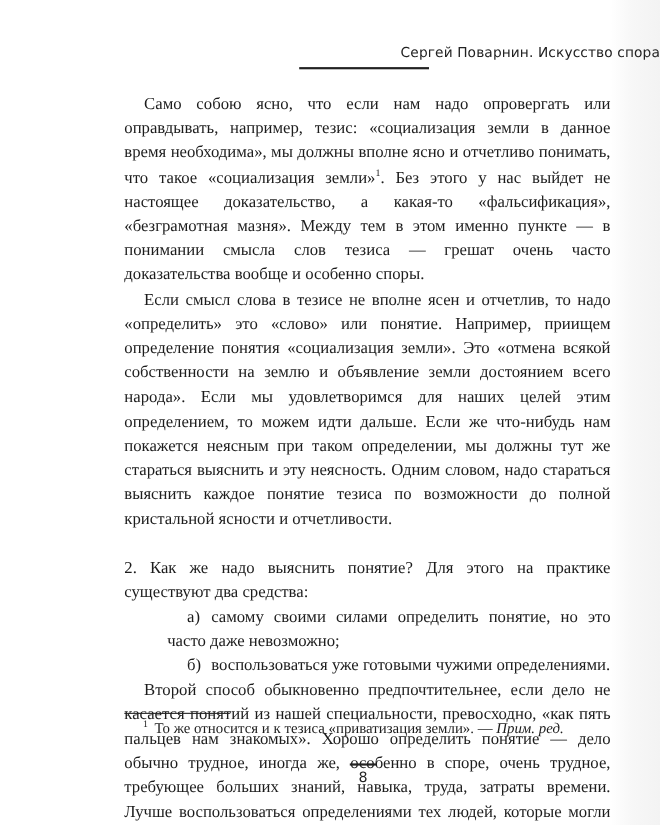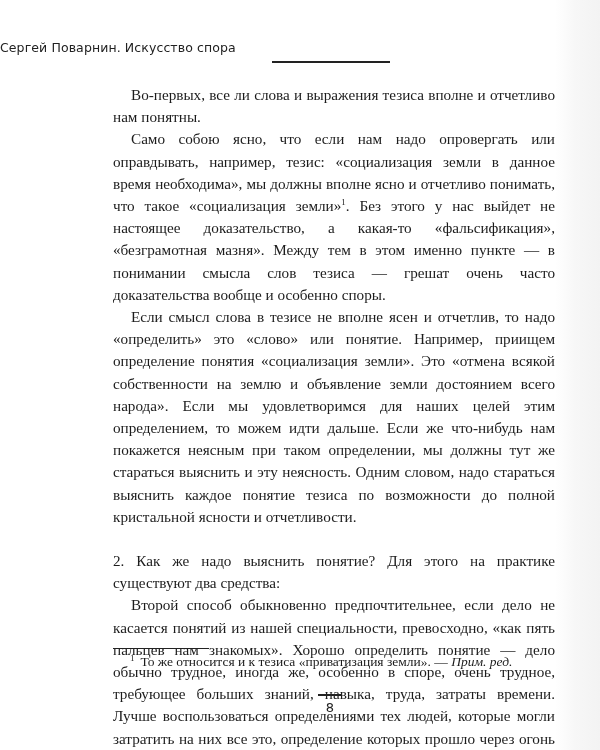--- a/index.html
+++ b/index.html
@@ -7,21 +7,21 @@
     width: 600px; height: 750px; overflow: hidden;
     background: #ffffff;
     position: relative;
   }
   .page {
     position: absolute; left: 0; top: 0; width: 600px; height: 750px;
     background: linear-gradient(to right, #ffffff 0, #ffffff 555px, #f7f7f7 575px, #f3f3f3 600px);
   }
   .running-head {
     position: absolute; left: 0; width: 600px; top: 40px;
-    text-align: left;
+    text-align: right;
     font-family: "DejaVu Sans", sans-serif;
     font-size: 12.5px; color: #222;
     letter-spacing: 0.1px;
   }
   .head-rule {
     position: absolute; top: 61px; left: 272px; width: 118px; height: 1.5px; background: #222;
   }
   .body-text {
     position: absolute; left: 113px; top: 84px; width: 442px;
     font-family: "Liberation Serif", "DejaVu Serif", serif;
@@ -57,25 +57,26 @@
 </style>
 </head>
 <body>
 
 <div class="page">
 
   <div class="running-head">Сергей Поварнин. Искусство спора</div>
   <div class="head-rule"></div>
 
   <div class="body-text">
-    <p>Во-первых, все ли слова и выражения тезиса вполне и отчетливо нам понятны.</p>
     <p><span>Само собою ясно, что если нам надо опровергать или оправдывать, например, тезис: «социализация земли в данное время необходима», мы должны вполне ясно и отчетливо понимать, что такое «социализация земли»</span><sup>1</sup><span>. Без этого у нас выйдет не настоящее доказательство, а какая-то «фальсификация», «безграмотная мазня». Между тем в этом именно пункте — в понимании смысла слов тезиса — грешат очень часто доказательства вообще и особенно споры.</span></p>
     <p>Если смысл слова в тезисе не вполне ясен и отчетлив, то надо «определить» это «слово» или понятие. Например, приищем определение понятия «социализация земли». Это «отмена всякой собственности на землю и объявление земли достоянием всего народа». Если мы удовлетворимся для наших целей этим определением, то можем идти дальше. Если же что-нибудь нам покажется неясным при таком определении, мы должны тут же стараться выяснить и эту неясность. Одним словом, надо стараться выяснить каждое понятие тезиса по возможности до полной кристальной ясности и отчетливости.</p>
     <div class="gap"></div>
     <p class="noindent">2. Как же надо выяснить понятие? Для этого на практике существуют два средства:</p>
+    <p class="list-item"><span class="mark">а)</span><span>самому своими силами определить понятие, но это часто даже невозможно;</span></p>
+    <p class="list-item"><span class="mark">б)</span><span>воспользоваться уже готовыми чужими определениями.</span></p>
     <p>Второй способ обыкновенно предпочтительнее, если дело не касается понятий из нашей специальности, превосходно, «как пять пальцев нам знакомых». Хорошо определить понятие — дело обычно трудное, иногда же, особенно в споре, очень трудное, требующее больших знаний, навыка, труда, затраты времени. Лучше воспользоваться определениями тех людей, которые могли затратить на них все это, определение которых прошло через огонь критики.</p>
   </div>
 
   <div class="fn-rule"></div>
   <div class="footnote"><span class="fn-num">1</span><span>То же относится и к тезиса «приватизация земли». — </span><em>Прим. ред.</em></div>
 
   <div class="folio-rule"></div>
   <div class="folio">8</div>
 
 </div>

